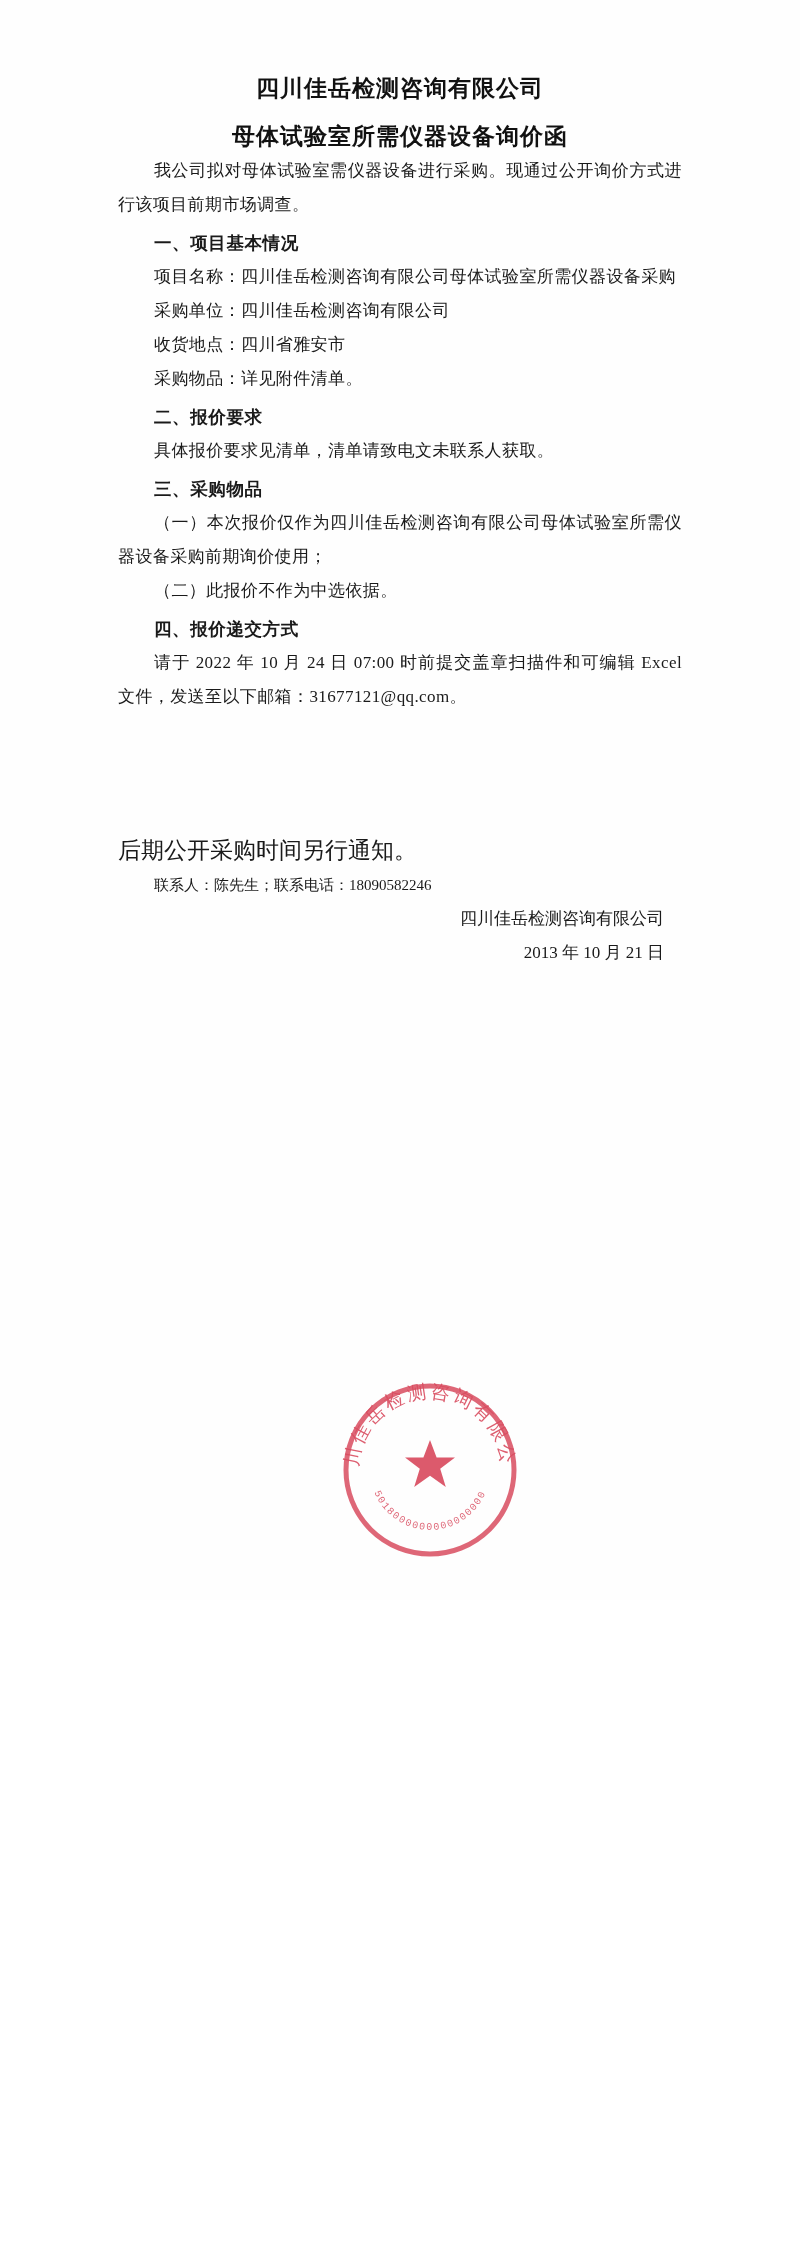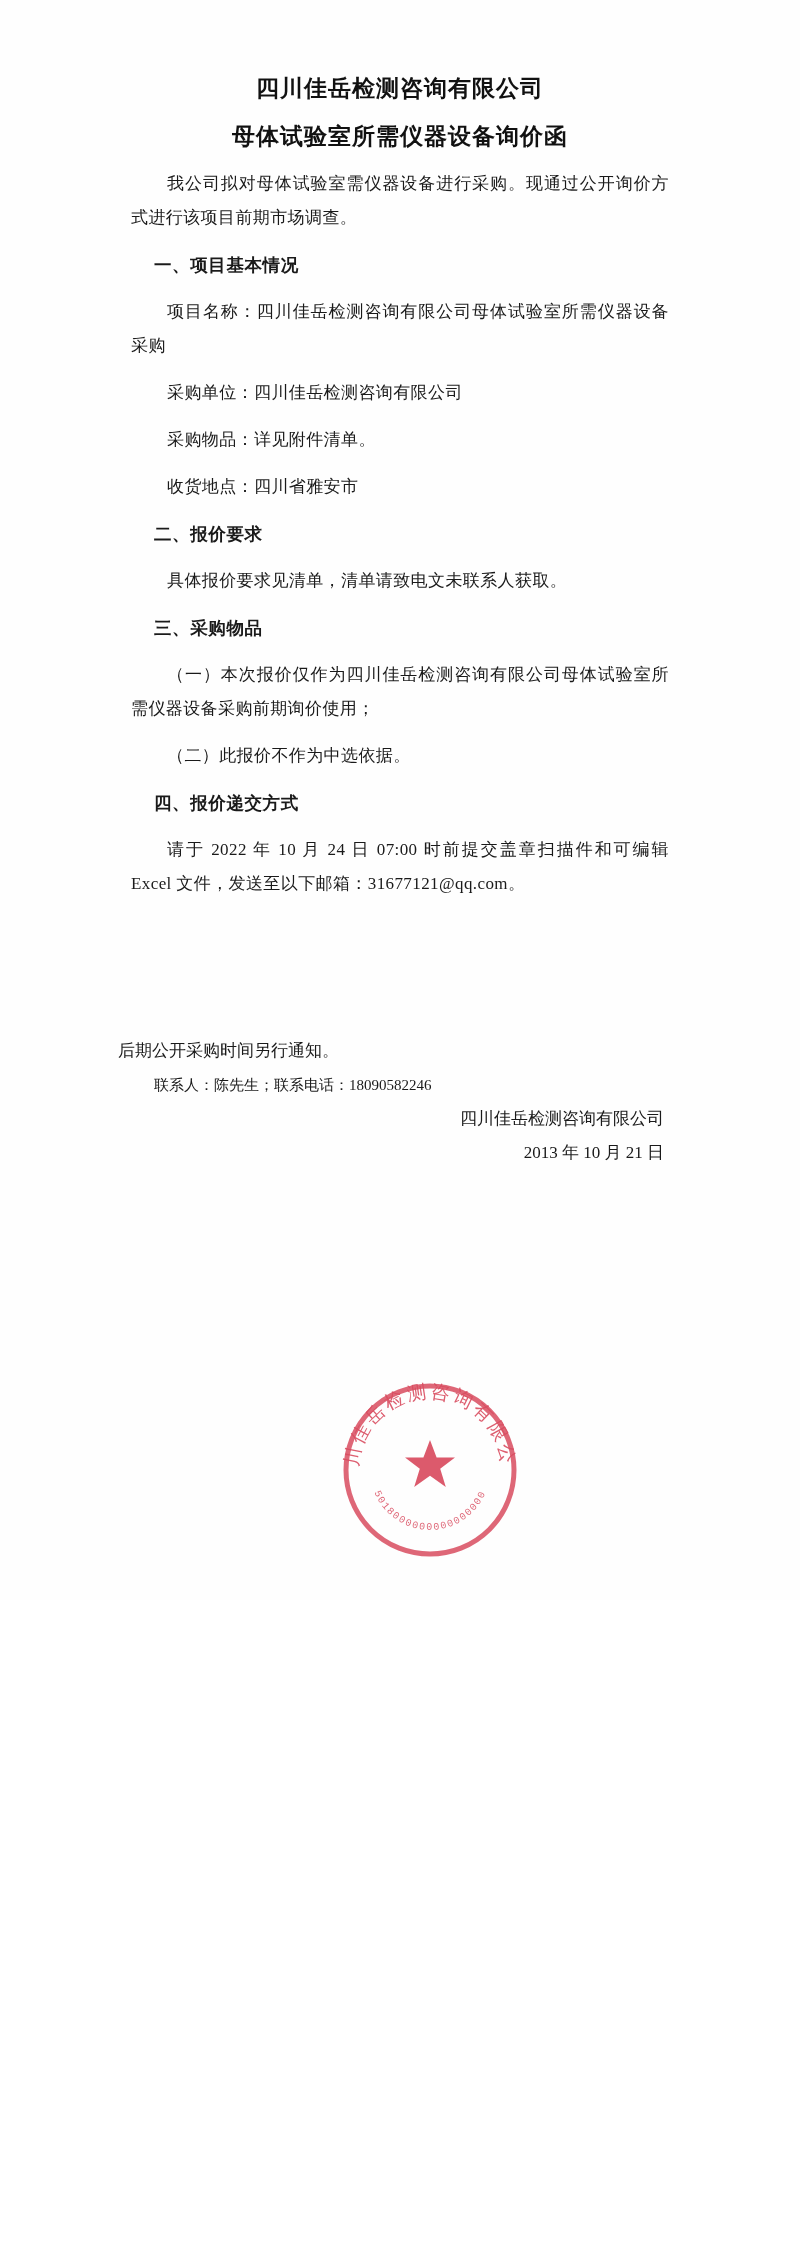--- a/index.html
+++ b/index.html
@@ -37,21 +37,21 @@
     color: #111;
   }
   .doc-title .line1 { margin-top: 72px; }
   .doc-title .line2 { margin-top: 14px; }
 
   p.body-text {
     font-size: 17px;
     line-height: 34px;
     text-align: justify;
     text-justify: inter-ideograph;
-    margin: 13px;
+    margin: 0;
     letter-spacing: 0.4px;
   }
   .indent2 { text-indent: 36px; }
   .gap-top-lg { margin-top: 30px; }
 
   h2.section-heading {
     font-size: 17.5px;
     font-weight: bold;
     line-height: 34px;
     margin: 4px 0 0 0;
@@ -82,21 +82,21 @@
   }
   .seal svg { display: block; }
 
   .contact-line {
     font-size: 15px;
     line-height: 34px;
     text-indent: 36px;
     margin: 0;
   }
   .later-note {
-    font-size: 17px;
+    font-size: 23px;
     line-height: 34px;
     margin: 0;
     text-indent: 0;
   }
 </style>
 </head>
 <body>
 
 <div class="page">
 
@@ -105,22 +105,22 @@
     <div class="doc-title">
       <div class="line1">四川佳岳检测咨询有限公司</div>
       <div class="line2">母体试验室所需仪器设备询价函</div>
     </div>
 
     <p class="body-text indent2 gap-top-lg">我公司拟对母体试验室需仪器设备进行采购。现通过公开询价方式进行该项目前期市场调查。</p>
 
     <h2 class="section-heading">一、项目基本情况</h2>
     <p class="body-text indent2">项目名称：四川佳岳检测咨询有限公司母体试验室所需仪器设备采购</p>
     <p class="body-text indent2">采购单位：四川佳岳检测咨询有限公司</p>
+    <p class="body-text indent2">收货地点：四川省雅安市</p>
     <p class="body-text indent2">采购物品：详见附件清单。</p>
-    <p class="body-text indent2">收货地点：四川省雅安市</p>
 
     <h2 class="section-heading">二、报价要求</h2>
     <p class="body-text indent2">具体报价要求见清单，清单请致电文未联系人获取。</p>
 
     <h2 class="section-heading">三、采购物品</h2>
     <p class="body-text indent2">（一）本次报价仅作为四川佳岳检测咨询有限公司母体试验室所需仪器设备采购前期询价使用；</p>
     <p class="body-text indent2">（二）此报价不作为中选依据。</p>
 
     <h2 class="section-heading">四、报价递交方式</h2>
     <p class="body-text indent2">请于 2022 年 10 月 24 日 07:00 时前提交盖章扫描件和可编辑 Excel 文件，发送至以下邮箱：31677121@qq.com。</p>

